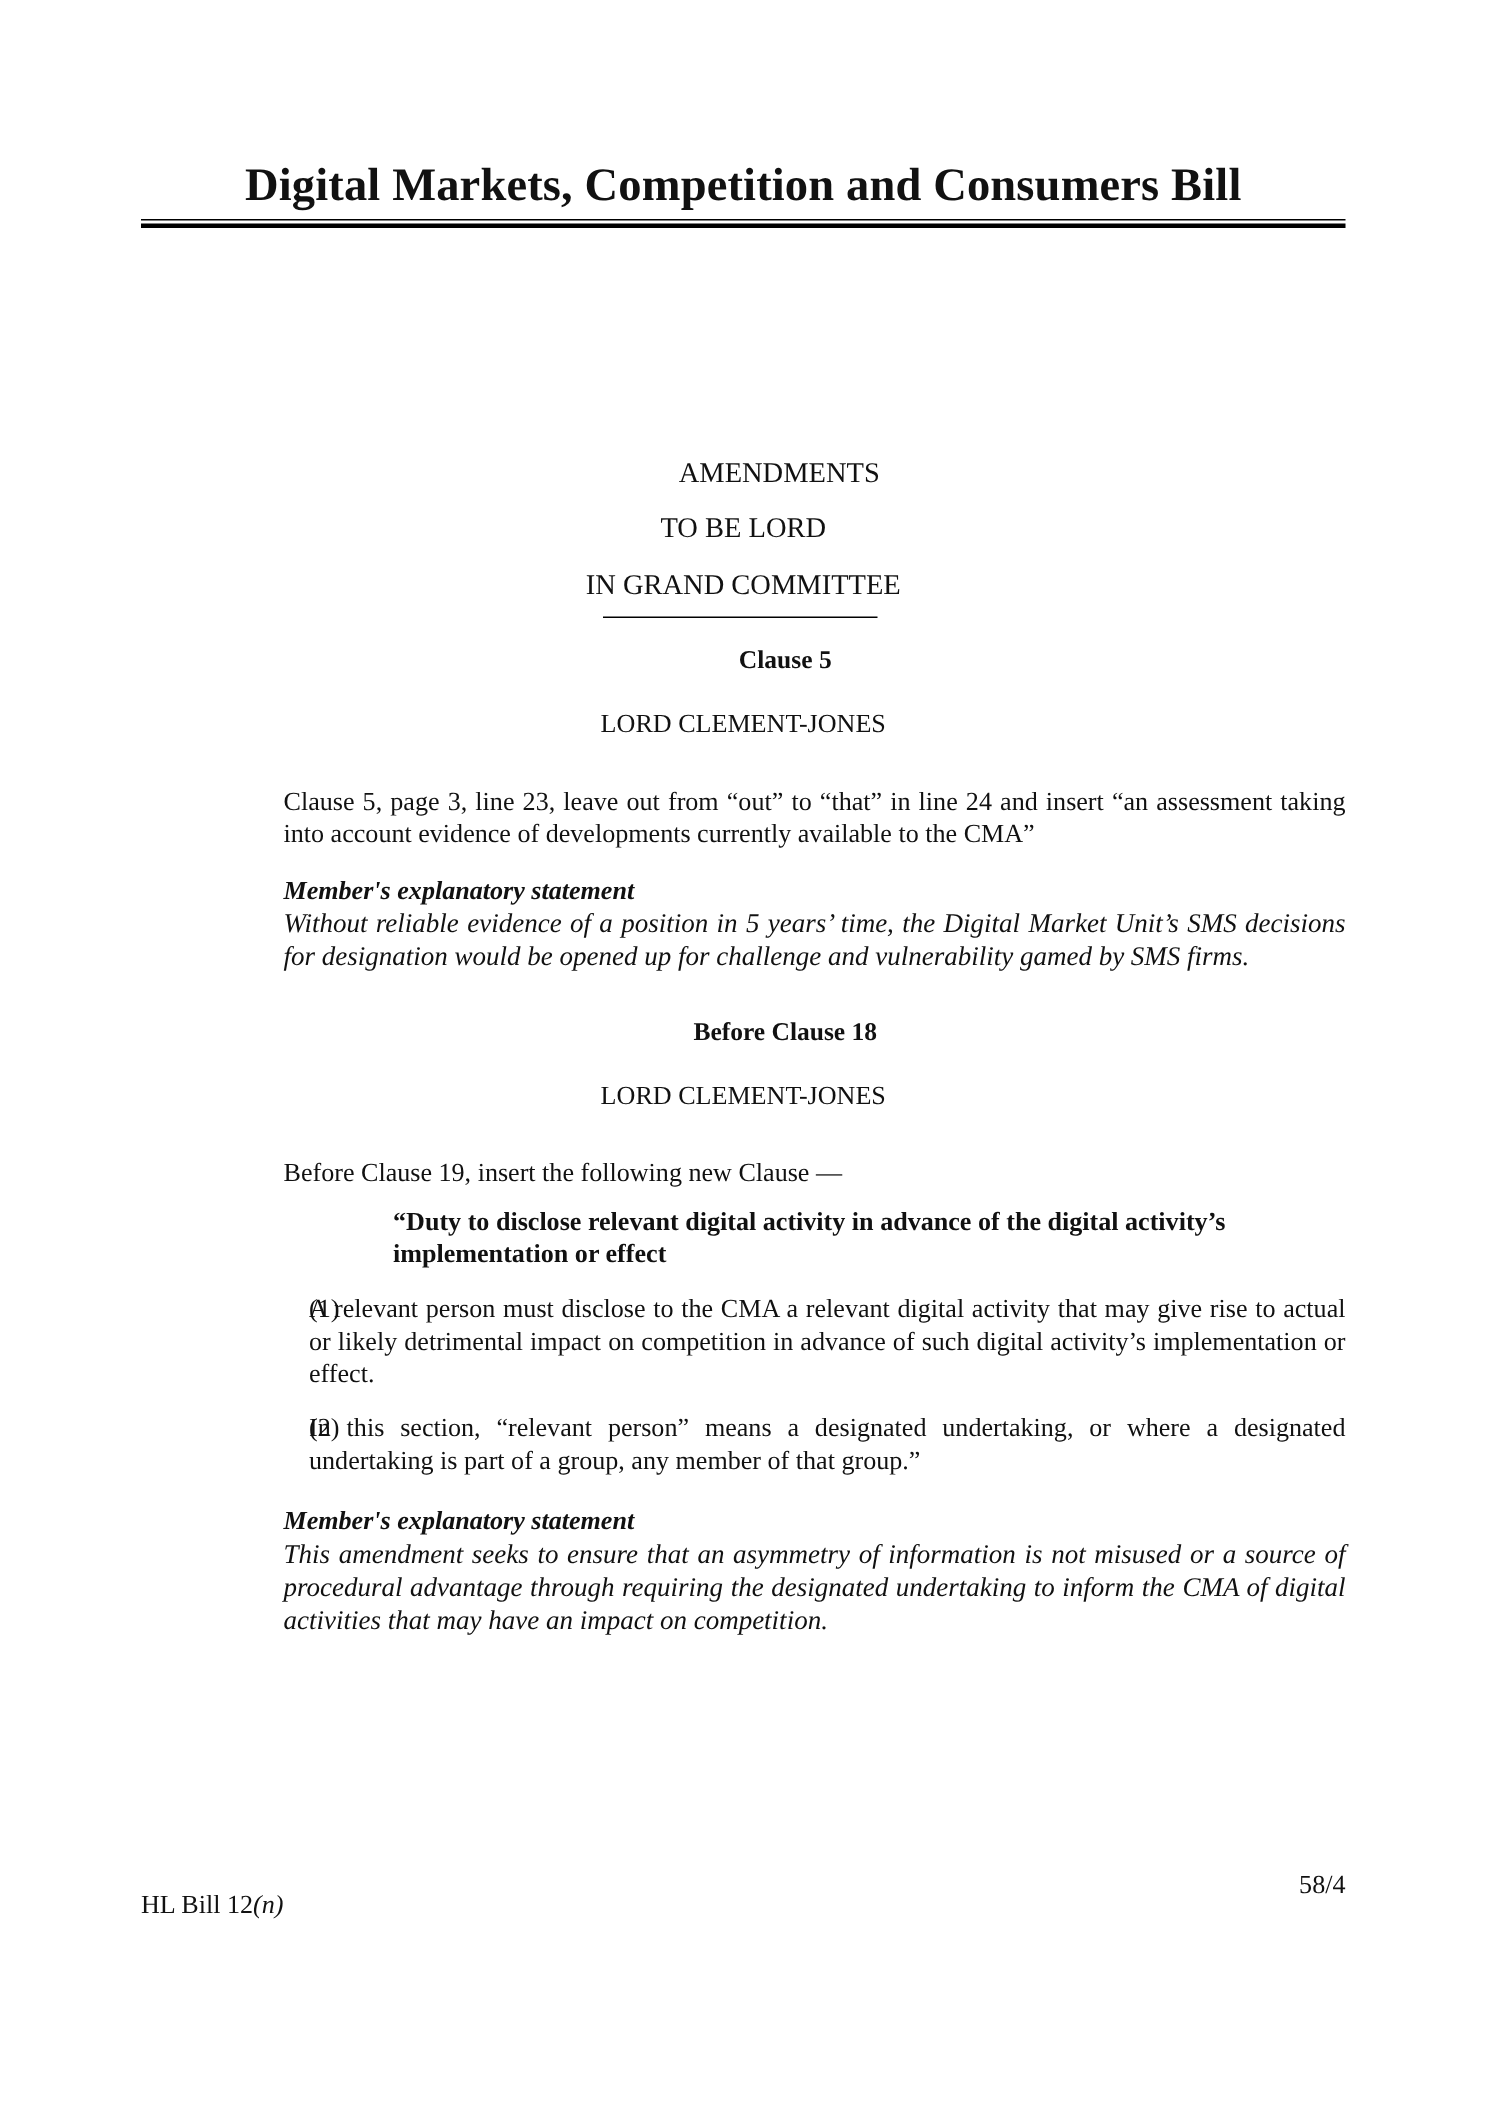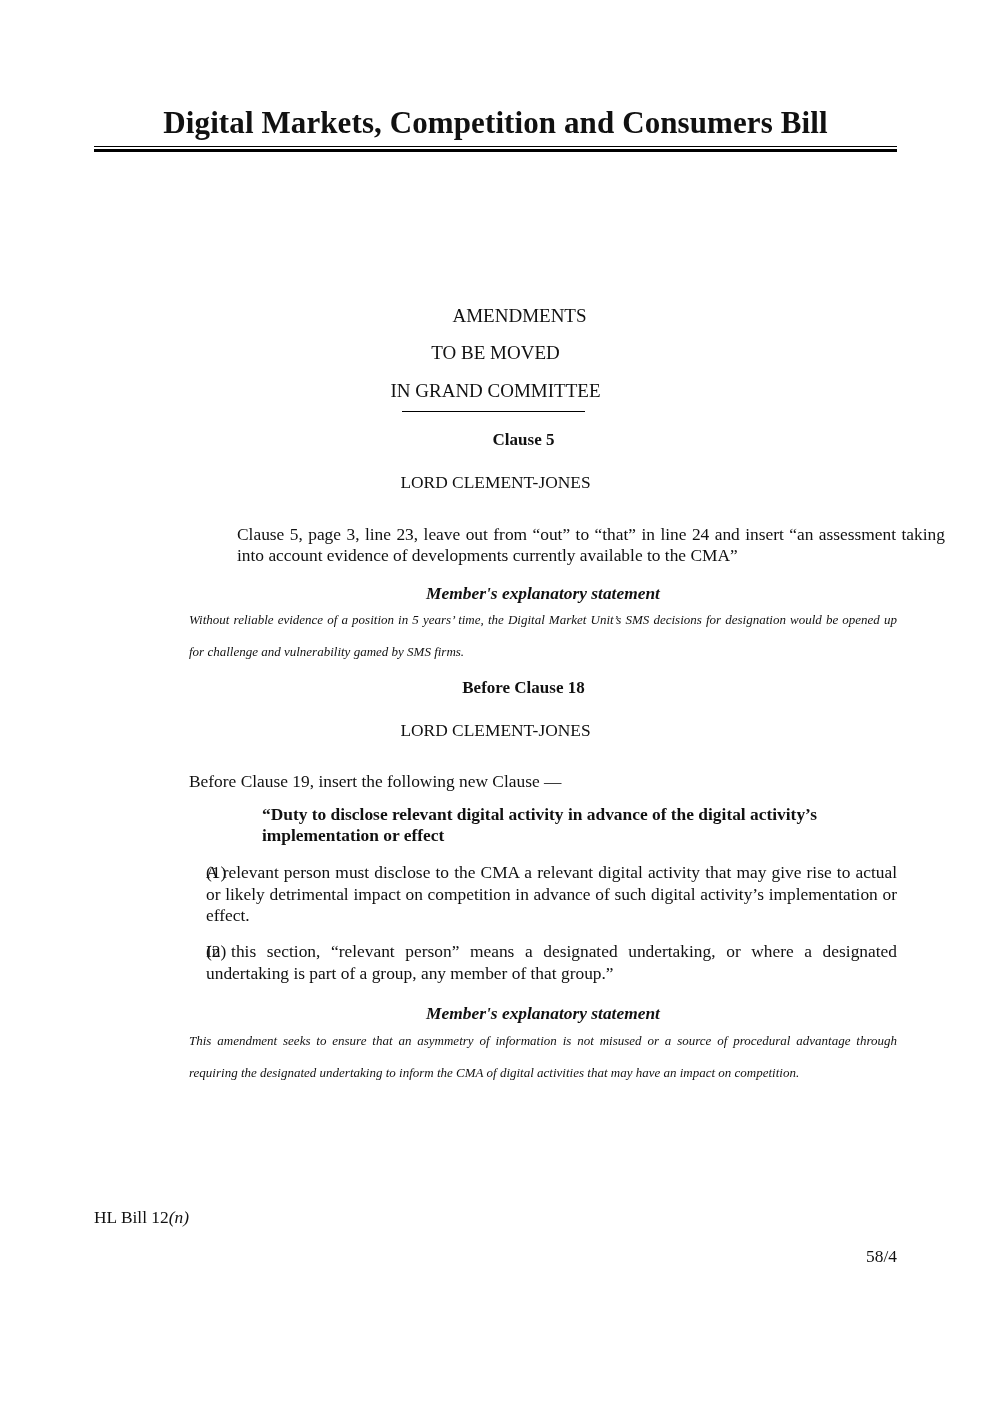--- a/index.html
+++ b/index.html
@@ -72,29 +72,28 @@
       text-align: justify;
     }
     .stmt-heading {
       position: absolute;
       left: 189px;
       width: 708px;
       font-size: 17.4px;
       font-weight: bold;
       font-style: italic;
       line-height: 21px;
-      text-align: center;
     }
     .stmt-text {
       position: absolute;
       left: 189px;
       width: 708px;
-      font-size: 13px;
+      font-size: 18px;
       font-style: italic;
-      line-height: 32px;
+      line-height: 22px;
       text-align: justify;
     }
     .new-clause-title {
       position: absolute;
       left: 238px;
       width: 659px;
       font-size: 17.4px;
       font-weight: bold;
       line-height: 21px;
       margin-left: 24px;
@@ -111,21 +110,21 @@
       left: 0;
       top: 0;
     }
     .subsection .txt {
       display: block;
       text-align: justify;
     }
     .footer-left {
       position: absolute;
       left: 94px;
-      top: 1207px;
+      top: 1259px;
       font-size: 17.4px;
     }
     .footer-left .it { font-style: italic; }
     .footer-right {
       position: absolute;
       right: 94px;
       top: 1210px;
       font-size: 17.4px;
       text-align: right;
       margin-top: 36px;
@@ -134,27 +133,27 @@
 </head>
 <body>
 
 <div class="page">
 
   <h1 class="bill-title">Digital Markets, Competition and Consumers Bill</h1>
   <div class="rule-thin"></div>
   <div class="rule-thick"></div>
 
   <div class="center-line" style="top:305px;padding-left:24px;">AMENDMENTS</div>
-  <div class="center-line" style="top:342px;">TO BE MOVED</div>
+  <div class="center-line" style="top:342px;">TO BE LORD</div>
   <div class="center-line" style="top:380px;">IN GRAND COMMITTEE</div>
   <div class="short-rule"></div>
 
   <div class="heading-bold" style="top:430px;">Clause 5</div>
   <div class="center-line" style="top:472px; font-size:17.4px;">LORD CLEMENT-JONES</div>
-  <div class="para" style="top:524px;margin-left:48px;">Clause 5, page 3, line 23, leave out from “out” to “that” in line 24 and insert “an assessment taking into account evidence of developments currently available to the CMA”</div>
+  <div class="para" style="top:524px;">Clause 5, page 3, line 23, leave out from “out” to “that” in line 24 and insert “an assessment taking into account evidence of developments currently available to the CMA”</div>
   <div class="stmt-heading" style="top:583px;">Member's explanatory statement</div>
   <div class="stmt-text" style="top:604px;">Without reliable evidence of a position in 5 years’ time, the Digital Market Unit’s SMS decisions for designation would be opened up for challenge and vulnerability gamed by SMS firms.</div>
 
   <div class="heading-bold" style="top:678px;">Before Clause 18</div>
   <div class="center-line" style="top:720px; font-size:17.4px;">LORD CLEMENT-JONES</div>
   <div class="para" style="top:771px;">Before Clause 19, insert the following new Clause —</div>
   <div class="new-clause-title" style="top:804px;">“Duty to disclose relevant digital activity in advance of the digital activity’s implementation or effect</div>
 
   <div class="subsection" style="top:862px;">
     <span class="num">(1)</span>

